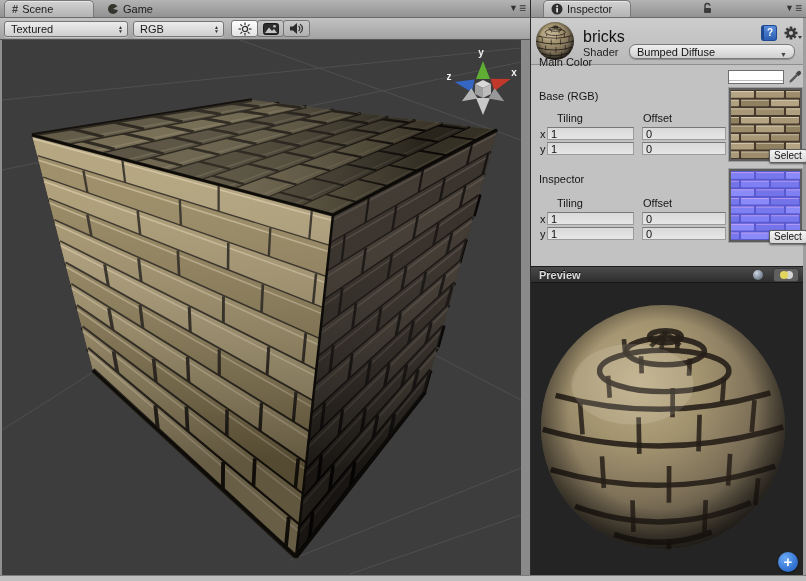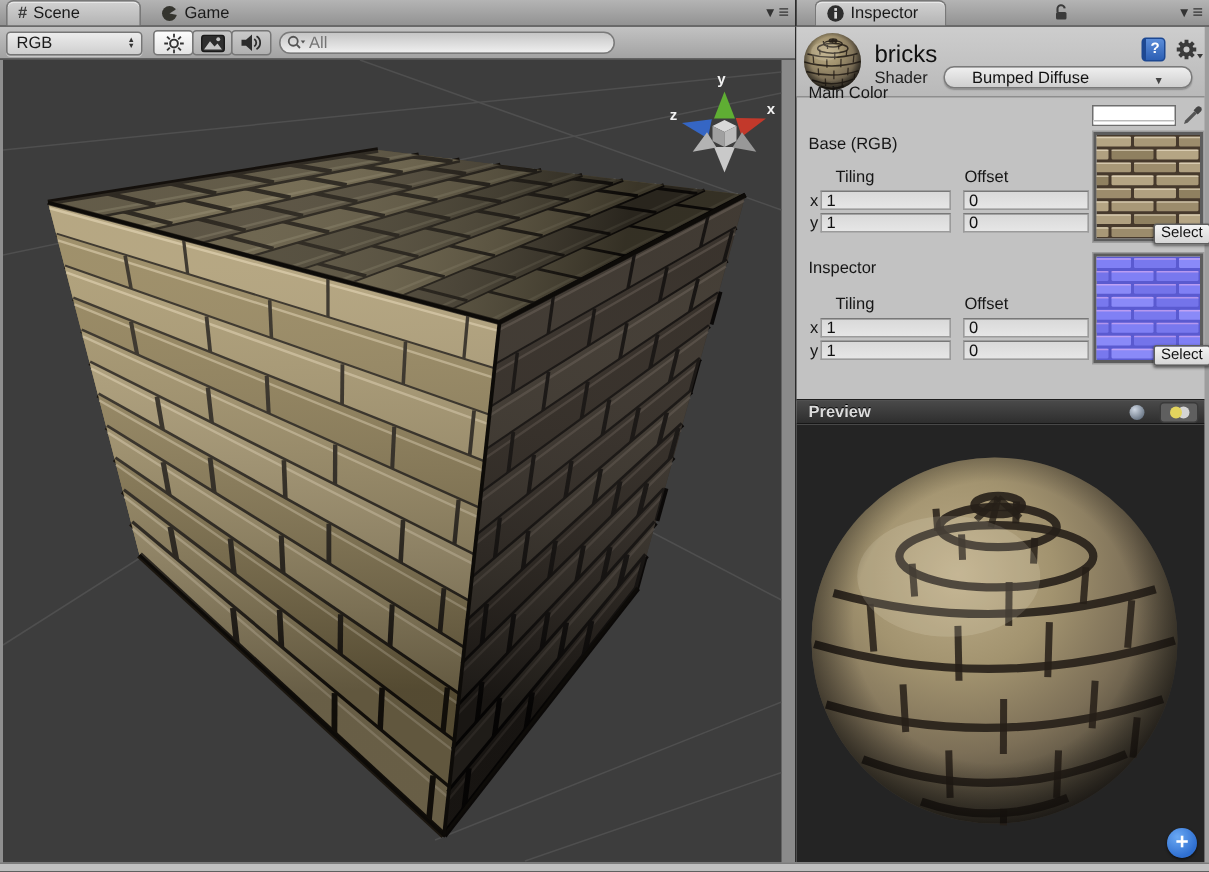--- a/index.html
+++ b/index.html
@@ -40,21 +40,21 @@
   
   #inspector{position:absolute;top:18px;left:530px;width:276px;height:557px;background:#c2c2c2;
     border-left:1px solid #2b2b2b;border-right:3px solid #9e9e9e;font-size:11px;}
   #mat-header{position:absolute;top:0;left:0;right:0;height:47px;background:linear-gradient(#cdcdcd,#b9b9b9);
     border-bottom:1px solid #8e8e8e;}
   #mat-thumb{position:absolute;left:4px;top:3px;width:40px;height:40px;}
   #mat-title{position:absolute;left:52px;top:10px;font-size:16px;color:#101010;}
   #shader-label{position:absolute;left:52px;top:28px;color:#222;}
   .dropdown{position:absolute;height:15px;border:1px solid #7a7a7a;border-radius:7px;
     background:linear-gradient(#efefef,#cfcfcf);display:flex;align-items:flex-end;justify-content:space-between;
-    padding:0 18px;font-size:11px;color:#111;box-shadow:0 1px 1px rgba(0,0,0,.25);}
+    padding:0 7px;font-size:11px;color:#111;box-shadow:0 1px 1px rgba(0,0,0,.25);}
   #shader-dd{left:98px;top:26px;width:166px;}
   .dd-arrow{font-size:7px;color:#444;}
   .insp-label{position:absolute;color:#161616;}
   .num-field{position:absolute;height:13px;border:1px solid #9a9a9a;border-top-color:#787878;
     background:linear-gradient(#d9d9d9,#e6e6e6);font-size:11px;color:#111;padding:0 0 0 3px;
     font-family:"Liberation Sans",sans-serif;outline:none;}
   .tex-thumb{position:absolute;left:198px;width:73px;border:2px solid #5c5c5c;box-shadow:0 0 0 1px #9d9d9d;}
   .select-btn{position:absolute;font-size:10px;line-height:12px;padding:0 4px;border:1px solid #5e5e5e;border-radius:2px;
     background:linear-gradient(#f4f4f4,#d6d6d6);color:#111;box-shadow:0 1px 2px rgba(0,0,0,.5);}
   #main-color-swatch{position:absolute;left:197px;top:52px;width:56px;height:14px;border:1px solid #6e6e6e;background:#fff;}
@@ -94,20 +94,27 @@
       </svg>
       <span>Game</span>
     </div>
     <div class="panel-menu">
       <span>▼</span>
         <span class="bars">≡</span>
     </div>
   </div>
 
   <div id="scene-toolbar">
+    <div class="mini-popup" style="width:124px">
+      <span>Textured</span>
+      <span class="updown">
+          <span>▲</span>
+          <span>▼</span>
+        </span>
+    </div>
     <div class="mini-popup" style="width:91px">
       <span>RGB</span>
       <span class="updown">
           <span>▲</span>
           <span>▼</span>
         </span>
     </div>
     <div style="display:flex;margin-left:3px">
       <div class="tb-btn on">
         <svg width="14" height="14" viewBox="0 0 14 14">
@@ -131,28 +138,20 @@
           <circle cx="11.5" cy="3.2" r="1.3" fill="#c6c6c6"></circle>
         </svg>
       </div>
       <div class="tb-btn">
         <svg width="15" height="13" viewBox="0 0 15 13">
           <polygon points="1,4.5 4,4.5 8,1 8,12 4,8.5 1,8.5" fill="#2c2c2c"></polygon>
           <path d="M9.5,4 a3,3 0 0 1 0,5" fill="none" stroke="#2c2c2c" stroke-width="1.2"></path>
           <path d="M11,2.2 a5,5 0 0 1 0,8.6" fill="none" stroke="#2c2c2c" stroke-width="1.2"></path>
         </svg>
       </div>
-    </div>
-    <div class="searchbox">
-      <svg width="13" height="11" viewBox="0 0 13 11">
-        <circle cx="4.5" cy="4.5" r="3" fill="none" stroke="#555" stroke-width="1.2"></circle>
-        <line x1="6.8" y1="6.8" x2="9" y2="9" stroke="#555" stroke-width="1.2"></line>
-        <polygon points="9.5,4 12.5,4 11,6" fill="#555"></polygon>
-      </svg>
-      <input type="text" placeholder="All" style="">
     </div>
   </div>
 
   <div id="scene-view">
     <svg id="scene-svg" width="519" height="535" viewBox="2 40 519 535">
         <line x1="2" y1="100" x2="521" y2="48" stroke="#4f4f4f" stroke-width="1"></line>
         <line x1="2" y1="170" x2="521" y2="62" stroke="#4f4f4f" stroke-width="1"></line>
         <line x1="240" y1="40" x2="521" y2="140" stroke="#4f4f4f" stroke-width="1"></line>
         <line x1="2" y1="430" x2="120" y2="355" stroke="#4f4f4f" stroke-width="1"></line>
         <line x1="290" y1="560" x2="521" y2="468" stroke="#4f4f4f" stroke-width="1"></line>

